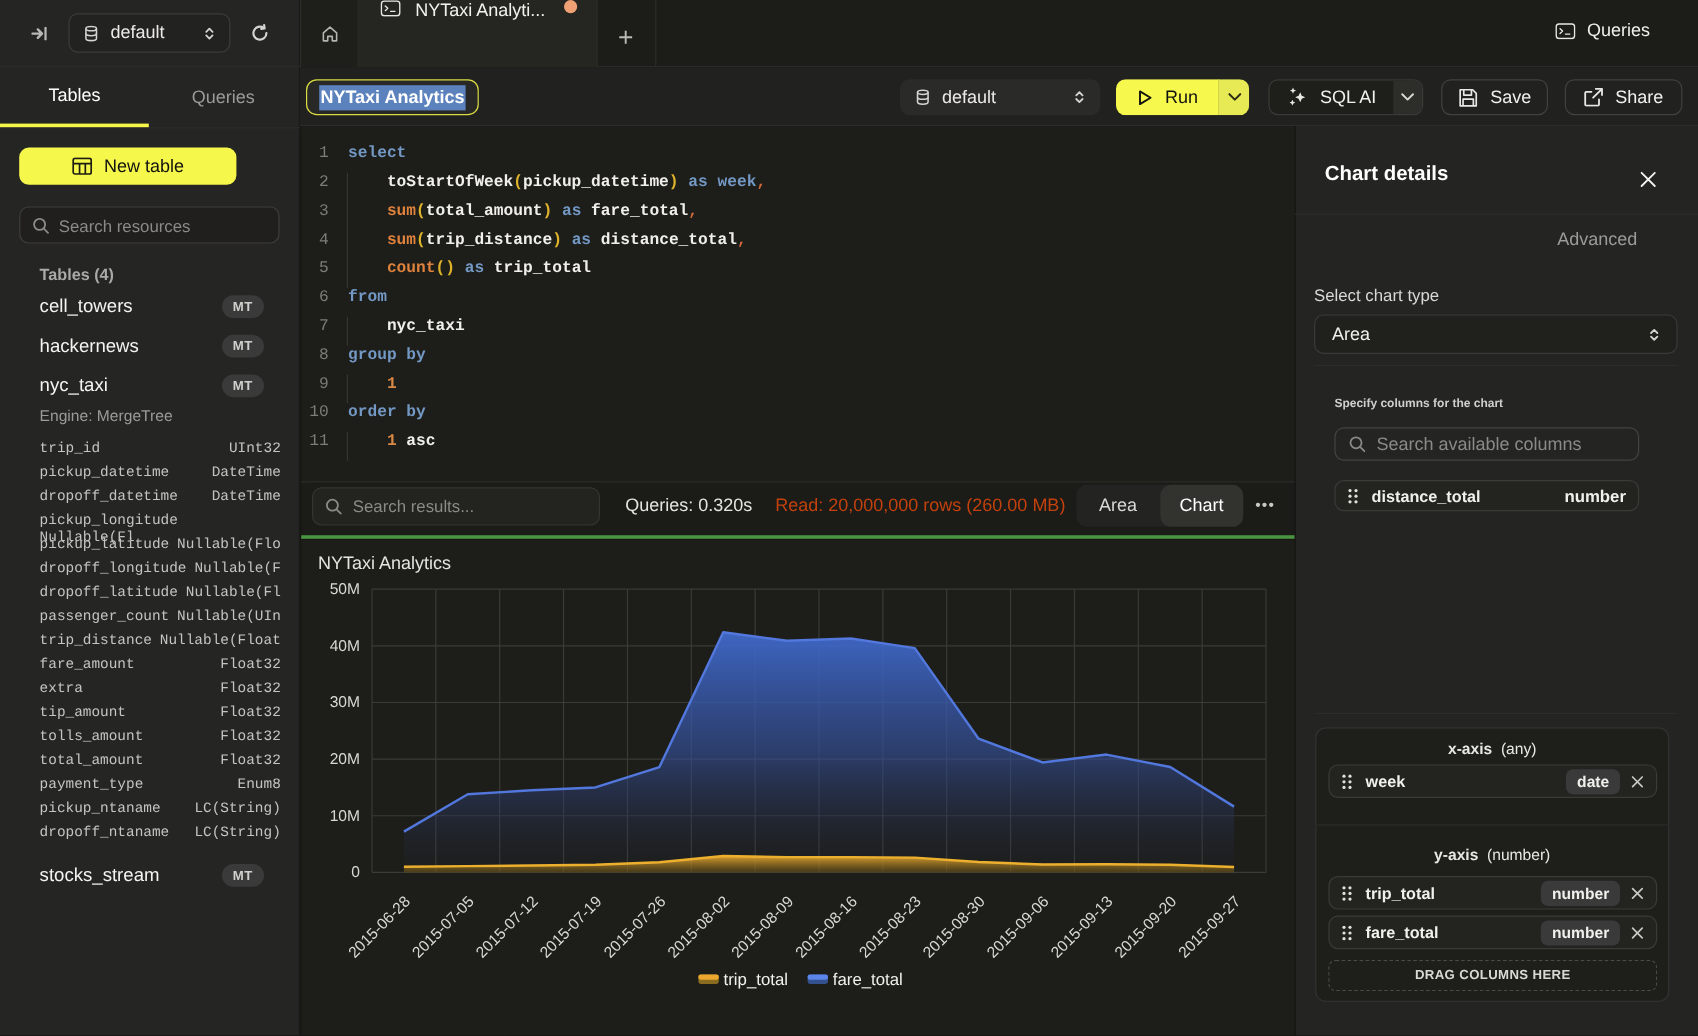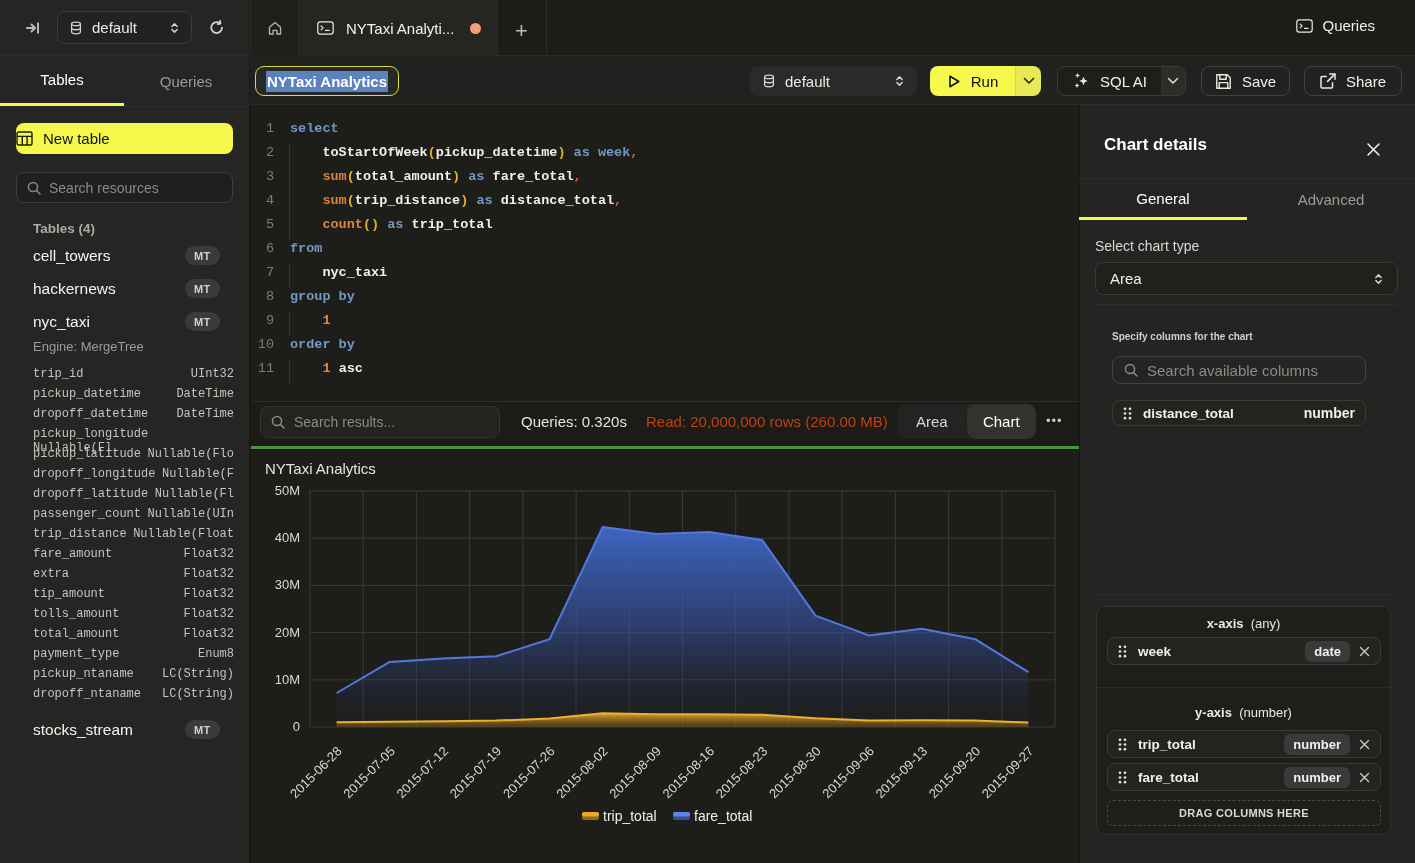--- a/index.html
+++ b/index.html
@@ -5,21 +5,21 @@
   * { margin:0; padding:0; box-sizing:border-box; }
   html,body { width:1415px; height:863px; background:#161613; overflow:hidden;
     font-family:"Liberation Sans", sans-serif; }
   .app { opacity:0.999; position:relative; width:1415px; height:863px; color:#e8e8e4; }
   .abs { position:absolute; }
   svg { display:block; }
 
   
   #topbar { left:250px; top:0; width:1165px; height:56px; background:#1c1c19; border-bottom:1px solid #2c2c29; }
   #tabhome { left:250px; top:0; width:49px; height:56px; background:#1e1e1b; border-left:1px solid #2c2c29; border-right:1px solid #2c2c29; display:flex; align-items:center; justify-content:center; }
-  #tabactive { left:299px; top:0; width:199px; height:56px; background:#252522; border-right:1px solid #2c2c29; display:flex; align-items:center; padding-left:18px; }
+  #tabactive { left:299px; top:0; width:199px; height:56px; background:#252522; border-right:1px solid #2c2c29; display:flex; align-items:flex-start; padding-left:18px; }
   #tabactive .t { color:#f2f2ee; font-size:15px; margin-left:12px; }
   #tabactive .dot { width:11px; height:11px; border-radius:50%; background:#efa075; margin-left:16px; }
   #plusbtn { left:515px; top:18px; color:#b8b8b4; font-size:22px; font-weight:300; }
   #queriesTop { right:40px; top:17px; display:flex; align-items:center; gap:9px; color:#f0f0ec; font-size:15px; }
 
   
   #hdr { left:250px; top:56px; width:1165px; height:49px; background:#21211f; border-bottom:1px solid #2c2c29; }
   #titleInput { left:255px; top:66px; width:144px; height:30px; border:1.5px solid #d9dc43; border-radius:9px; background:#282826; display:flex; align-items:center; padding-left:10px; }
   #titleInput span { font-size:15px; font-weight:bold; color:#fff; background:#5b82bd; padding:2px 1px; }
   .selbtn { background:#2a2a28; border-radius:8px; display:flex; align-items:center; height:30px; }
@@ -35,21 +35,21 @@
   .obtn { border:1px solid #41413e; border-radius:8px; background:transparent; display:flex; align-items:center; justify-content:center; gap:10px; height:30px; color:#f0f0ec; font-size:15px; }
   #savebtn { left:1201px; top:66px; width:89px; }
   #sharebtn { left:1304px; top:66px; width:98px; }
 
   
   #sidebar { left:0; top:0; width:250px; height:863px; background:#252523; border-right:1px solid #1a1a18; }
   #sbtabs { left:0; top:56px; width:250px; height:51px; border-bottom:1px solid #2c2c29; }
   #sbtabs .tab { position:absolute; top:0; height:50px; display:flex; align-items:center; justify-content:center; font-size:15px; }
   #tabTables { left:0px; width:124px; color:#fff; font-weight:500; border-bottom:3px solid #f5f74b; }
   #tabQueries { left:124px; width:124px; color:#9b9b97; }
-  #newtable { left:16px; top:123px; width:217px; height:31px; background:#f5f74b; border-radius:8px; display:flex; align-items:center; justify-content:flex-start; gap:10px; color:#121210; font-size:15px; }
+  #newtable { left:16px; top:123px; width:181px; height:31px; background:#f5f74b; border-radius:8px; display:flex; align-items:center; justify-content:center; gap:10px; color:#121210; font-size:15px; }
   #sbsearch { left:16px; top:172px; width:217px; height:31px; border:1px solid #3e3e3b; border-radius:8px; background:#201f1d; display:flex; align-items:center; padding-left:10px; gap:8px; color:#8a8a86; font-size:14px; }
   #tablesHdr { left:33px; top:221px; font-size:13.5px; font-weight:600; color:#a9a9a5; }
   .trow { position:absolute; left:33px; width:187px; display:flex; justify-content:space-between; align-items:center; }
   .trow .nm { color:#f4f4f0; font-size:15.5px; }
   .mt { background:#3a3a3b; border-radius:10px; color:#d0d0cc; font-size:11px; font-weight:bold; padding:3.5px 9.5px; letter-spacing:.3px; }
   .engine { position:absolute; left:33px; font-size:13px; color:#9b9b97; }
   .col { position:absolute; left:33px; width:201px; display:flex; justify-content:space-between; font-family:"Liberation Mono", monospace; font-size:12px; color:#c4c4c0; }
   .col .ty { color:#c4c4c0; }
 
   
@@ -427,21 +427,20 @@
 
   <div class="abs" id="rpanel"></div>
   <div class="abs" id="cdhdr">Chart details</div>
   <div class="abs" id="cdclose">
       <svg width="15" height="15" viewBox="0 0 15 15" fill="none" stroke="#f4f4f0" stroke-width="1.5" stroke-linecap="round">
         <path d="M2 2l11 11M13 2L2 13"></path>
       </svg>
     </div>
   <div class="abs" id="cdhdrline"></div>
   <div class="abs" id="cdtabs">
-      <div id="tabGeneral">General</div>
       <div id="tabAdvanced">Advanced</div>
     </div>
   <div class="abs" id="sctlbl">Select chart type</div>
   <div class="abs" id="areadd">
       <span>Area</span>
       <svg width="9" height="12" viewBox="0 0 12 16" fill="none" stroke="#d4d4d0" stroke-width="2" stroke-linecap="round" stroke-linejoin="round">
         <path d="M2.5 6L6 2.5 9.5 6"></path>
         <path d="M2.5 10L6 13.5 9.5 10"></path>
       </svg>
     </div>

